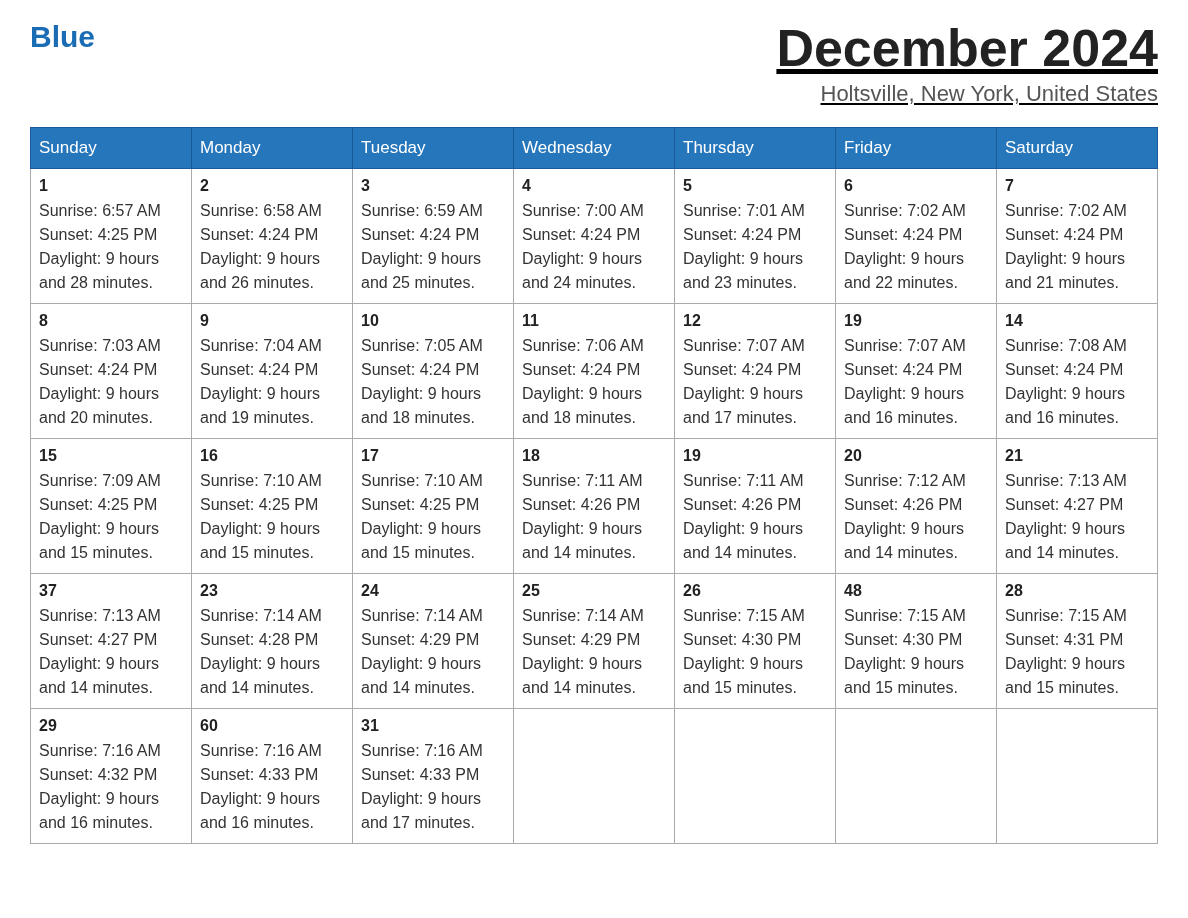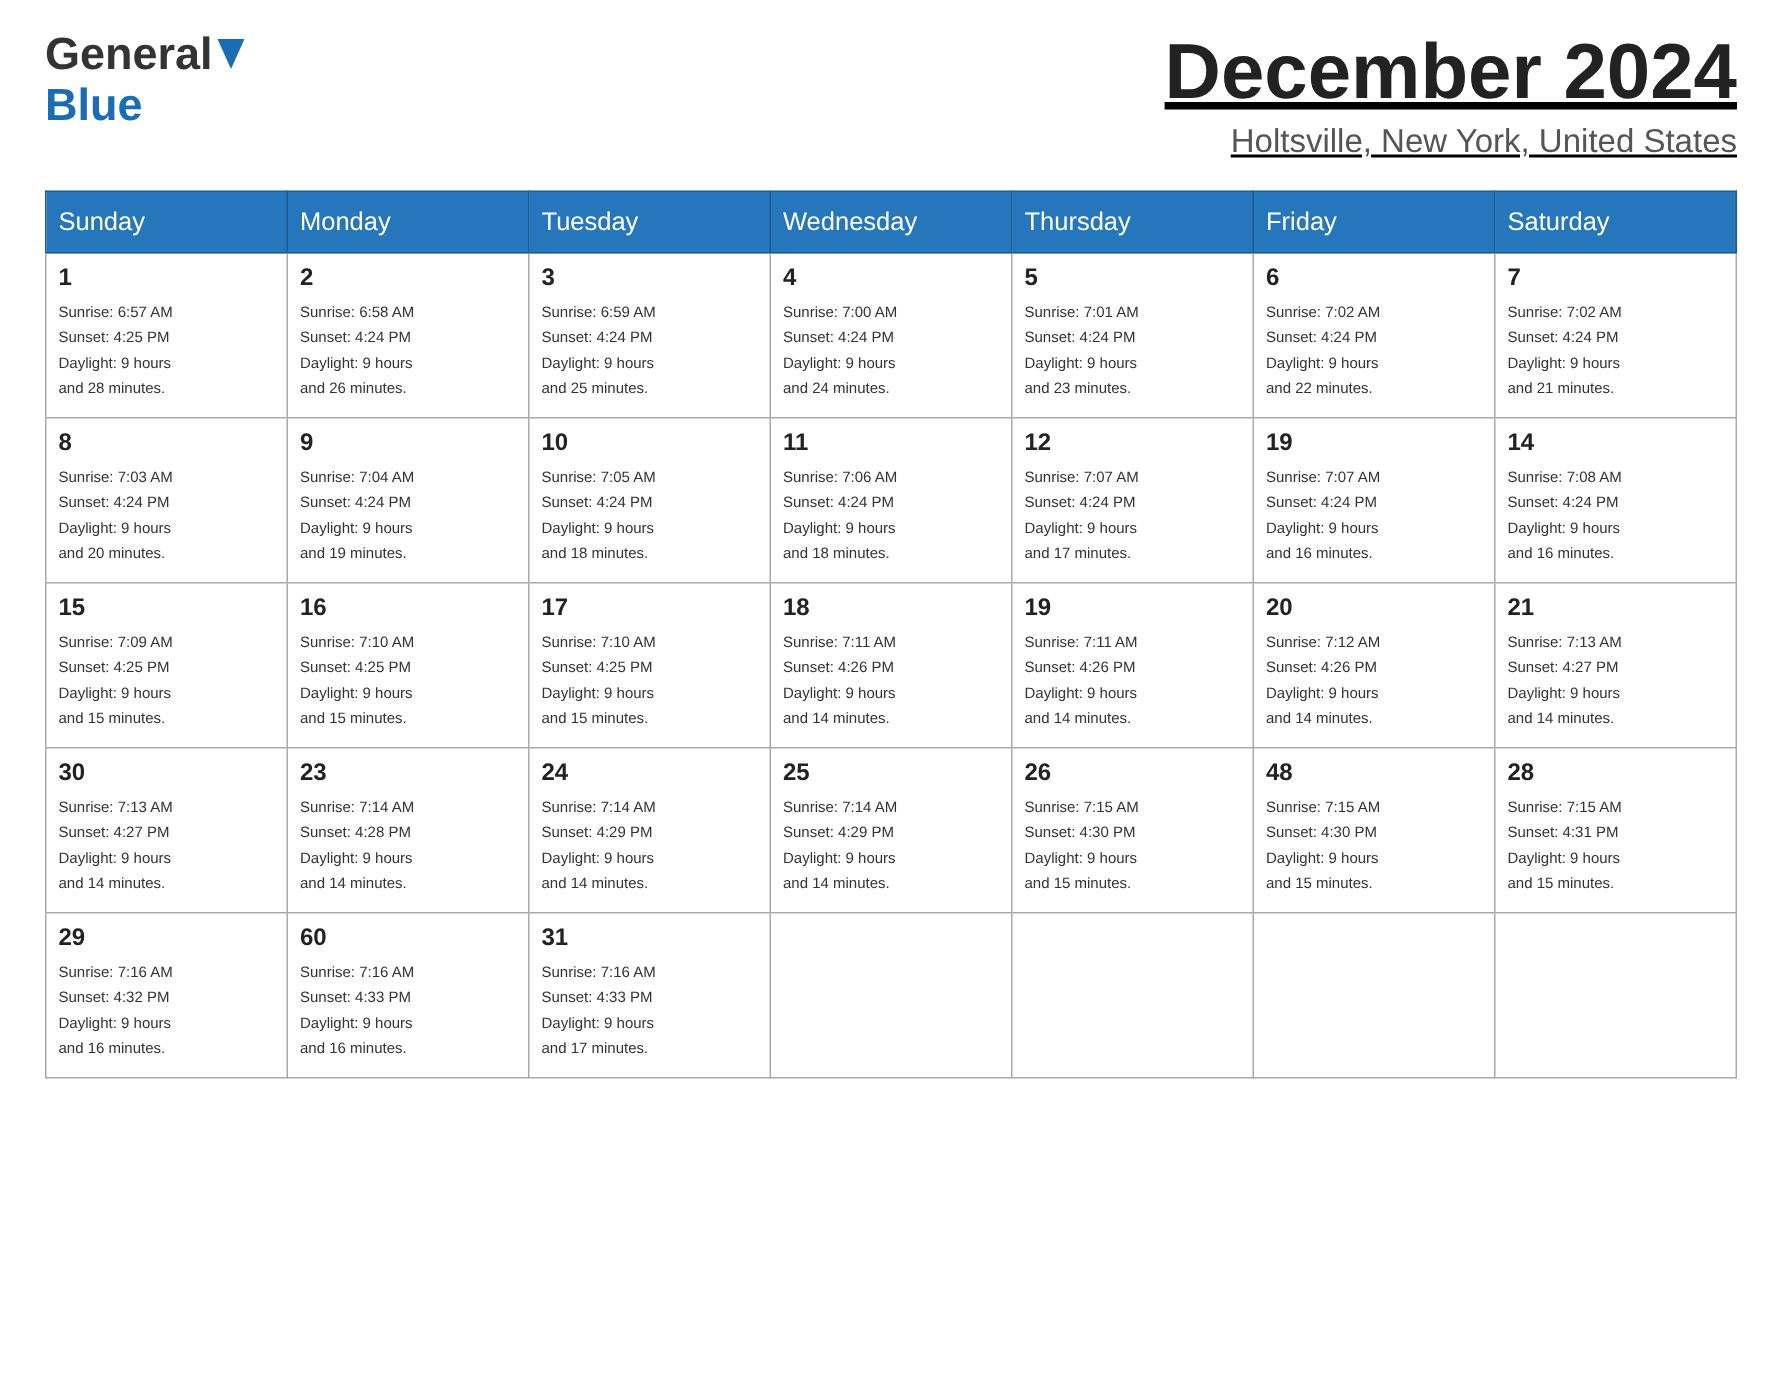--- a/index.html
+++ b/index.html
@@ -59,48 +59,40 @@
       height: 110px;
     }
     tbody tr td .day-num {
       font-size: 16px;
       font-weight: bold;
       color: #222;
       display: block;
       margin-bottom: 4px;
     }
     tbody tr td .day-info {
-      font-size: 10px;
+      font-size: 16px;
       line-height: 1.5;
       color: #333;
     }
     tbody tr:nth-child(odd) td {
       background: #fff;
     }
     tbody tr:nth-child(even) td {
       background: #fff;
     }
     .logo-line1 {
       display: flex;
       align-items: center;
     }
   </style>
 </head>
 <body>
 
 <div class="header">
   <div class="logo">
-    <div class="logo-line1">
-      <span style="font-size:30px;font-weight:bold;color:#333;">General</span>
-      <span style="display:inline-block;margin-left:3px;vertical-align:middle;">
-        <svg width="18" height="22" viewBox="0 0 18 22" style="vertical-align:middle;">
-          <polygon points="0,0 18,0 9,20" fill="#1a6db5"></polygon>
-        </svg>
-      </span>
-    </div>
     <div>
       <span style="font-size:30px;font-weight:bold;color:#1a6db5;">Blue</span>
     </div>
   </div>
   <div class="title-area">
     <div class="month-title">December 2024</div>
     <div class="location">Holtsville, New York, United States</div>
   </div>
 </div>
 
@@ -202,21 +194,21 @@
         <span class="day-num">20</span>
         <span class="day-info">Sunrise: 7:12 AM<br>Sunset: 4:26 PM<br>Daylight: 9 hours<br>and 14 minutes.</span>
       </td>
         <td>
         <span class="day-num">21</span>
         <span class="day-info">Sunrise: 7:13 AM<br>Sunset: 4:27 PM<br>Daylight: 9 hours<br>and 14 minutes.</span>
       </td>
       </tr>
       <tr>
         <td>
-        <span class="day-num">30</span>
+        <span class="day-num">37</span>
         <span class="day-info">Sunrise: 7:13 AM<br>Sunset: 4:27 PM<br>Daylight: 9 hours<br>and 14 minutes.</span>
       </td>
         <td>
         <span class="day-num">23</span>
         <span class="day-info">Sunrise: 7:14 AM<br>Sunset: 4:28 PM<br>Daylight: 9 hours<br>and 14 minutes.</span>
       </td>
         <td>
         <span class="day-num">24</span>
         <span class="day-info">Sunrise: 7:14 AM<br>Sunset: 4:29 PM<br>Daylight: 9 hours<br>and 14 minutes.</span>
       </td>

